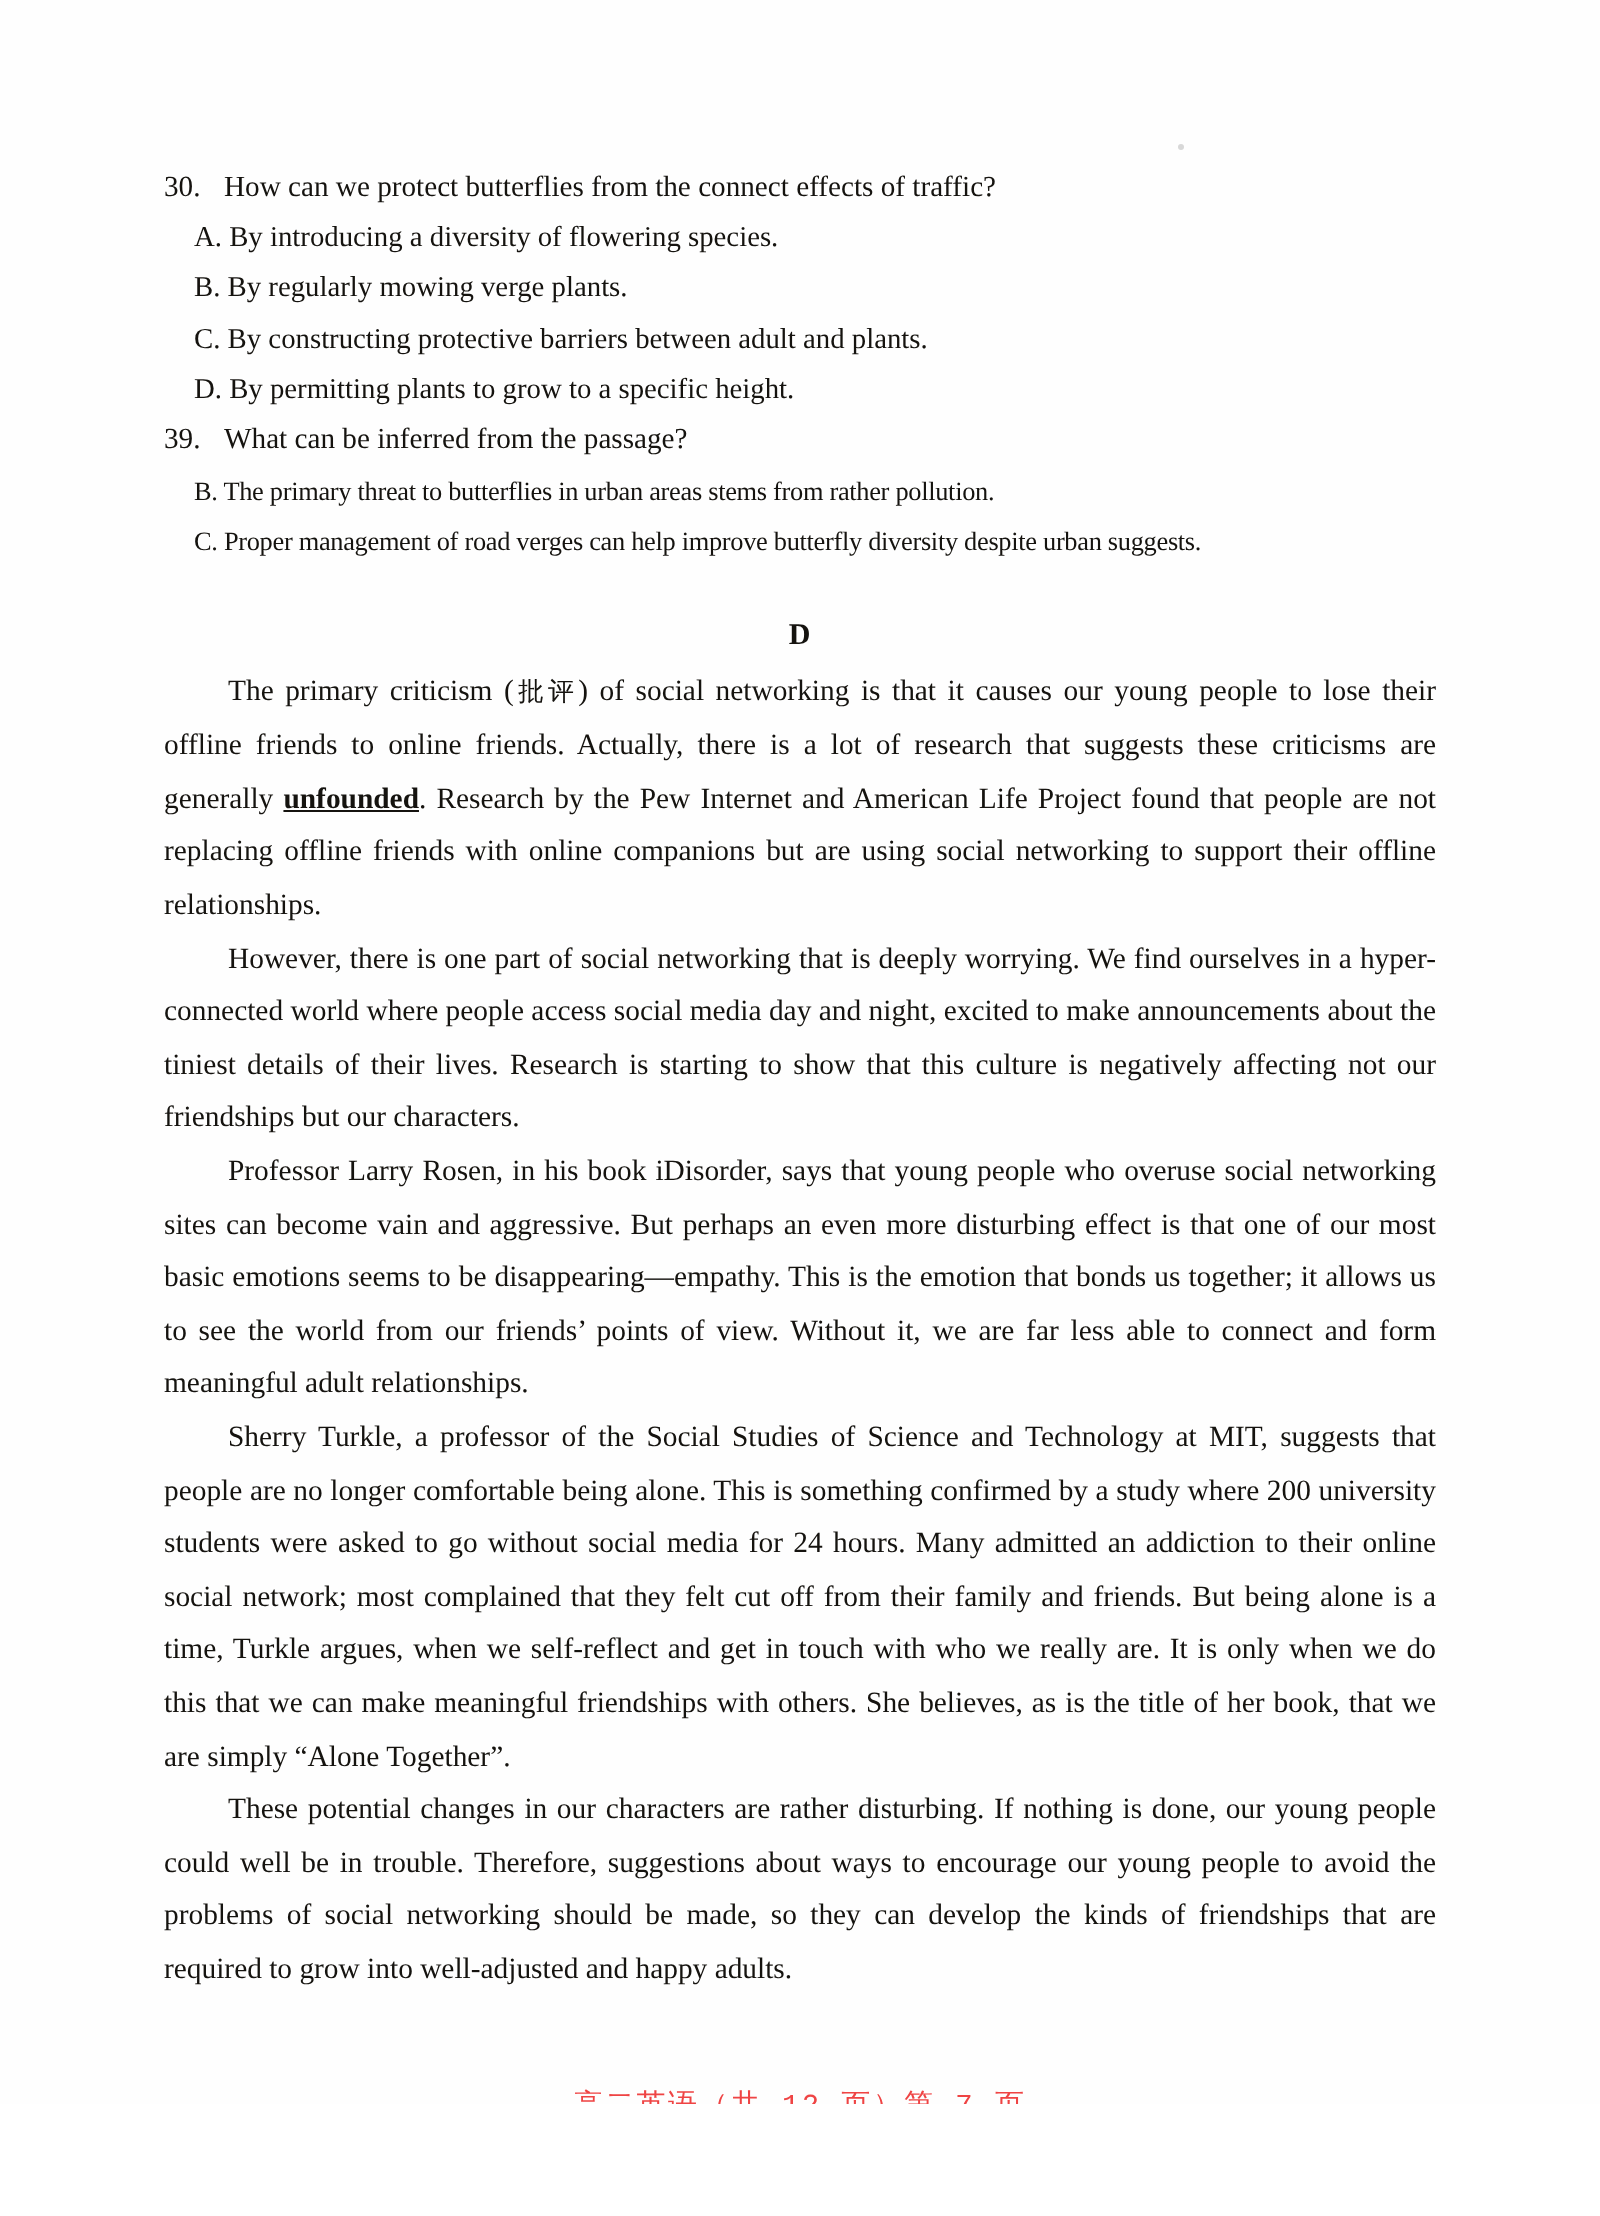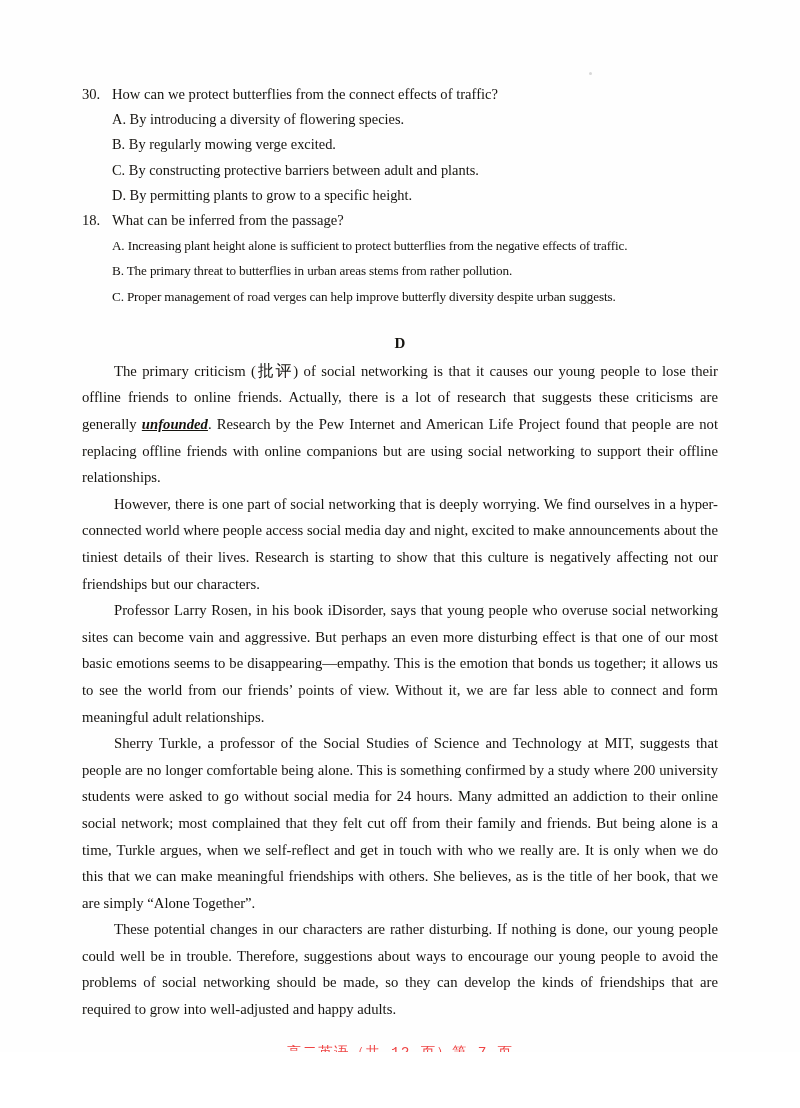--- a/index.html
+++ b/index.html
@@ -40,21 +40,21 @@
   }
   .q-num {
     width: 30px;
     flex: 0 0 30px;
     text-align: left;
   }
   .q-text {
     flex: 1 1 auto;
   }
   .option-line {
-    margin-left: 30px;
+    margin-left: 15px;
     font-size: 14.4px;
     line-height: 25.2px;
     color: #15130f;
     white-space: nowrap;
   }
   .option-line.tight {
     font-size: 13.2px;
     letter-spacing: -0.15px;
   }
 
@@ -79,25 +79,24 @@
     line-height: 26.6px;
     text-indent: 32px;
     margin: 0;
     color: #15130f;
     -webkit-hyphens: none;
     hyphens: none;
   }
   .para .keyword {
     font-weight: bold;
     text-decoration: underline;
-    font-style: italic;
   }
   .para .cn {
     font-family: "DejaVu Sans", sans-serif;
-    font-size: 16px;
+    font-size: 13px;
   }
 
   
   .footer {
     position: absolute;
     left: 0;
     right: 0;
     top: 1043px;
     text-align: center;
     font-family: Liberation Mono, monospace;
@@ -125,31 +124,30 @@
   <div class="speck"></div>
 
   <div class="content">
 
     <div class="question-block">
       <div class="question-line">
         <span class="q-num">30.</span>
         <span class="q-text">How can we protect butterflies from the connect effects of traffic?</span>
       </div>
       <div class="option-line">A. By introducing a diversity of flowering species.</div>
-      <div class="option-line">B. By regularly mowing verge excited.</div>
+      <div class="option-line">B. By regularly mowing verge plants.</div>
       <div class="option-line">C. By constructing protective barriers between adult and plants.</div>
       <div class="option-line">D. By permitting plants to grow to a specific height.</div>
     </div>
 
     <div class="question-block">
       <div class="question-line">
-        <span class="q-num">18.</span>
+        <span class="q-num">39.</span>
         <span class="q-text">What can be inferred from the passage?</span>
       </div>
-      <div class="option-line tight">A. Increasing plant height alone is sufficient to protect butterflies from the negative effects of traffic.</div>
       <div class="option-line tight">B. The primary threat to butterflies in urban areas stems from rather pollution.</div>
       <div class="option-line tight">C. Proper management of road verges can help improve butterfly diversity despite urban suggests.</div>
     </div>
 
     <div class="section-heading">D</div>
 
     <div class="passage">
 
       <p class="para"><span>The primary criticism (</span><span class="cn">批评</span><span>) of social networking is that it causes our young people to lose their offline friends to online friends. Actually, there is a lot of research that suggests these criticisms are generally </span><span class="keyword">unfounded</span><span>. Research by the Pew Internet and American Life Project found that people are not replacing offline friends with online companions but are using social networking to support their offline relationships.</span></p>
 

